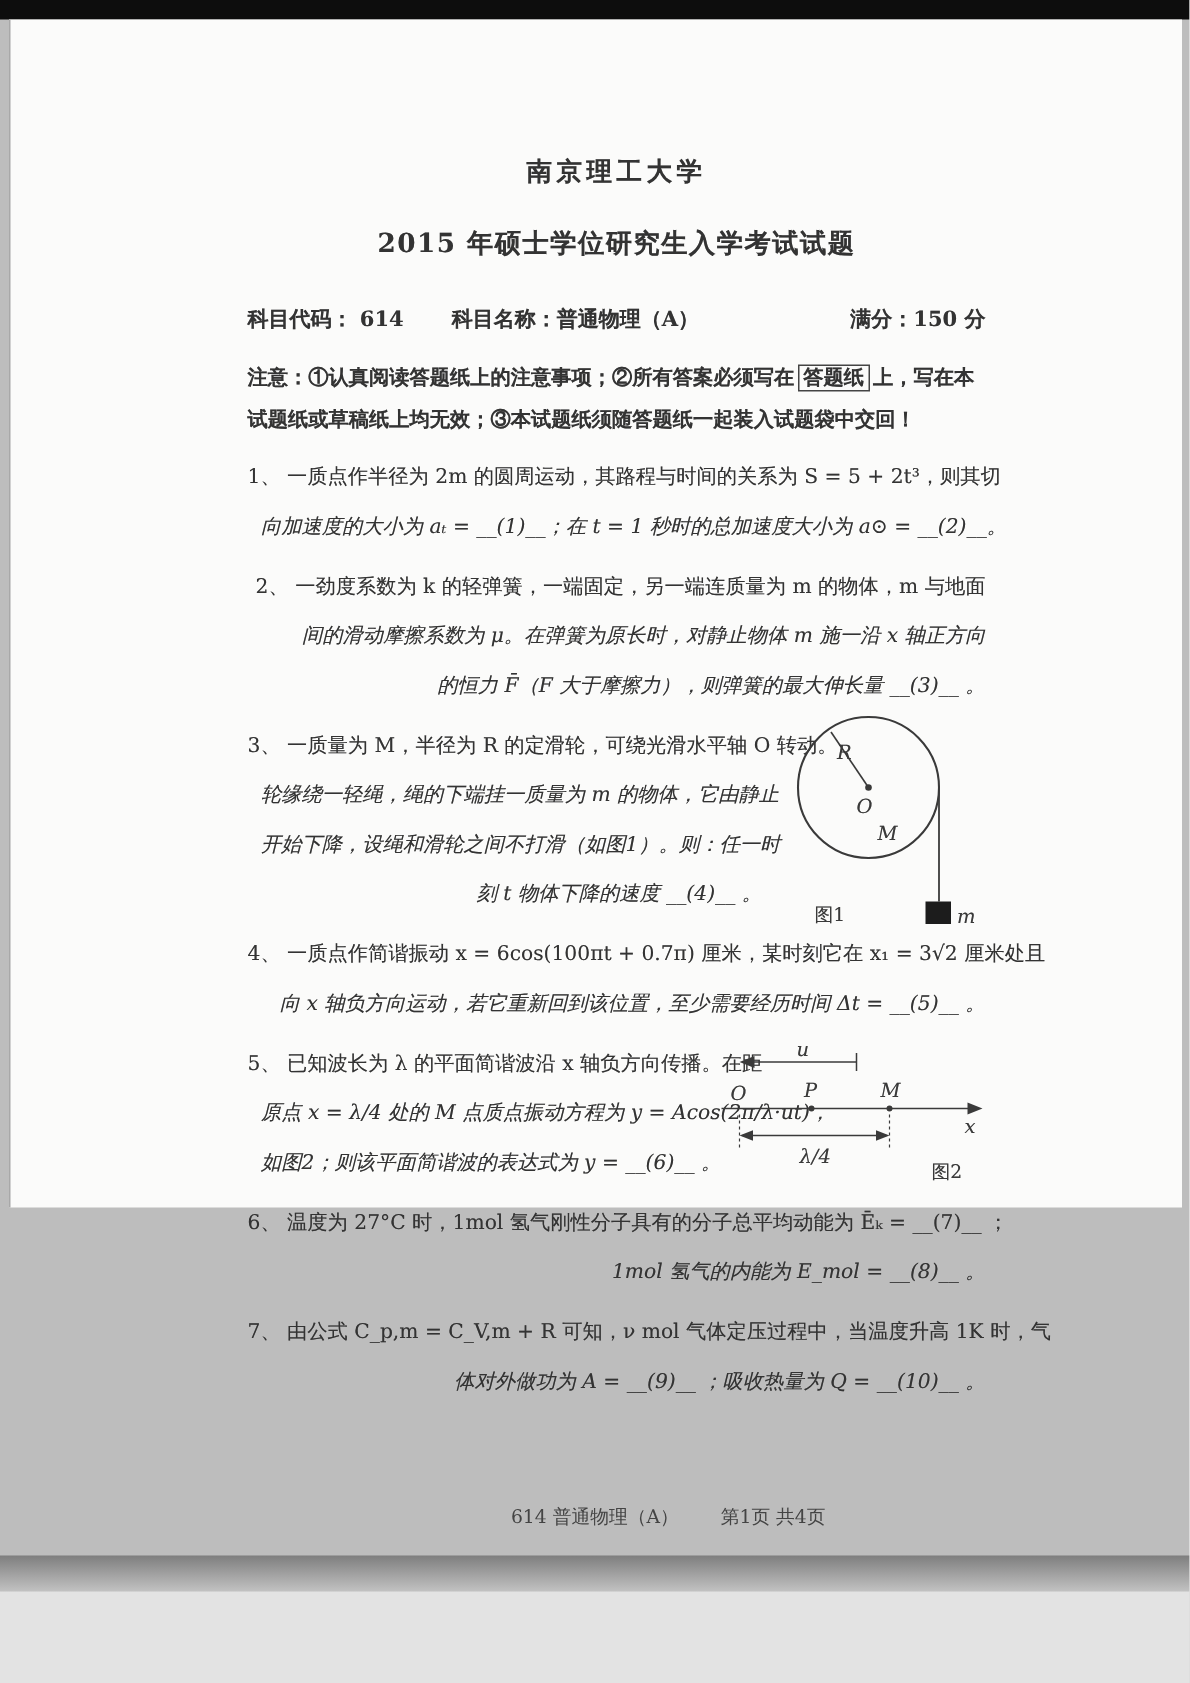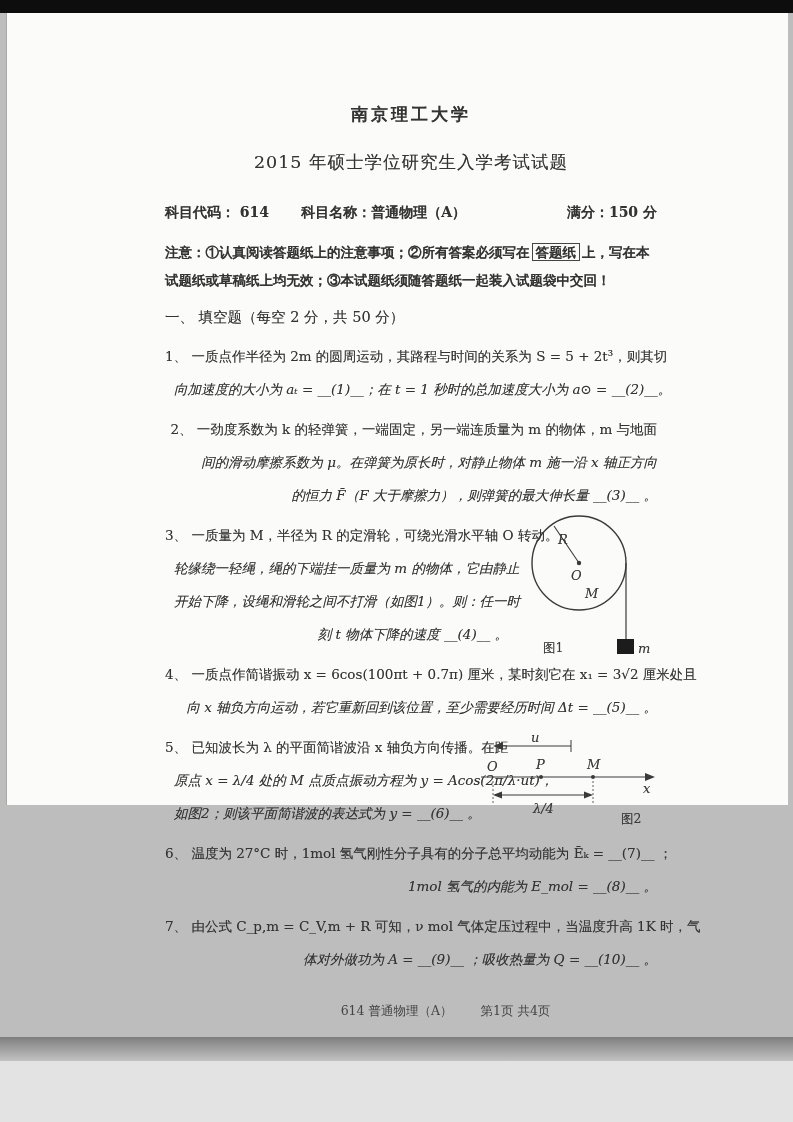--- a/index.html
+++ b/index.html
@@ -14,21 +14,21 @@
     position:absolute;top:13px;left:6px;width:781px;height:792px;
     background:#fbfbfa;border-left:1px solid #a8a8a8;
   }
   .bottom-band{position:absolute;top:1037px;left:0;width:793px;height:24px;
     background:linear-gradient(#7e7e7e,#c2c2c2);}
   .bottom-rest{position:absolute;top:1061px;left:0;width:793px;height:61px;background:#e3e3e3;}
 
   .content{position:absolute;left:158px;top:90px;width:492px;
     font-size:13.5px;text-shadow:0 0 .4px rgba(0,0,0,.35);}
   .title{font-size:17px;font-weight:700;text-align:center;letter-spacing:3px;margin-bottom:24px;}
-  .subtitle{font-size:17.5px;font-weight:400;text-align:center;letter-spacing:1px;margin-bottom:30px;margin-top:12px;}
+  .subtitle{font-size:17.5px;font-weight:700;text-align:center;letter-spacing:1px;margin-bottom:30px;margin-top:12px;}
   .meta{display:flex;font-weight:700;font-size:14px;margin-bottom:16px;white-space:nowrap;}
   .meta .m1{width:140px;}
   .meta .m2{width:232px;}
   .meta .m3{flex:1;margin-left:40px;}
   .notice{font-weight:700;line-height:28px;margin-bottom:8px;}
   .notice-line{white-space:nowrap;}
   .boxed{border:1.2px solid #444;padding:0 3px;margin:12px 2px;}
   .section-heading{font-size:14.5px;line-height:30px;margin-bottom:8px;}
   .question{position:relative;margin-bottom:7px;}
   .q-line{line-height:33px;white-space:nowrap;text-align:right;}
@@ -58,21 +58,20 @@
       <span class="m1">科目代码： 614</span>
       <span class="m2">科目名称：普通物理（A）</span>
       <span class="m3">满分：150 分</span>
     </div>
 
     <div class="notice">
       <div class="notice-line"><span>注意：①认真阅读答题纸上的注意事项；②所有答案必须写在</span><span class="boxed">答题纸</span><span>上，写在本</span></div>
       <div class="notice-line">试题纸或草稿纸上均无效；③本试题纸须随答题纸一起装入试题袋中交回！</div>
     </div>
 
-    <div class="section-heading">一、 填空题（每空 2 分，共 50 分）</div>
 
     <div class="question">
       <div class="q-line">1、 一质点作半径为 2m 的圆周运动，其路程与时间的关系为 S = 5 + 2t³，则其切</div>
       <div class="q-line cont">向加速度的大小为 aₜ = __(1)__；在 t = 1 秒时的总加速度大小为 a⊙ = __(2)__。</div>
     </div>
 
     <div class="question">
       <div class="q-line">2、 一劲度系数为 k 的轻弹簧，一端固定，另一端连质量为 m 的物体，m 与地面</div>
       <div class="q-line cont">间的滑动摩擦系数为 μ。在弹簧为原长时，对静止物体 m 施一沿 x 轴正方向</div>
       <div class="q-line cont">的恒力 F̄（F 大于摩擦力），则弹簧的最大伸长量 __(3)__ 。</div>

